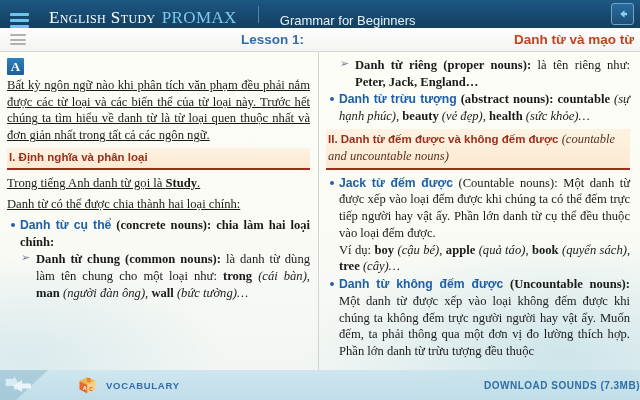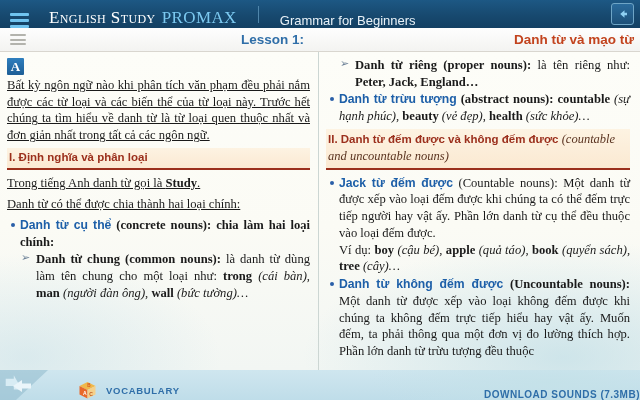--- a/index.html
+++ b/index.html
@@ -183,21 +183,21 @@
   .bold    { font-weight: bold; }
   .it      { font-style: italic; }
 
   
   .footer {
     position: absolute; left: 0; bottom: 0;
     width: 640px; height: 30px;
     background:
       radial-gradient(ellipse 260px 60px at 86% 40%, rgba(196,225,232,.85) 0%, rgba(196,225,232,0) 70%),
       linear-gradient(180deg, #cfe6ef 0%, #bfdde9 100%);
-    display: flex; align-items: flex-end; margin-top: 46px;
+    display: flex; align-items: center; margin-top: 46px;
   }
   .footer-arrow {
     position: absolute; left: 0; bottom: 0;
     width: 70px; height: 30px;
     overflow: hidden;
   }
   .vocab {
     display: flex; align-items: center;
     margin-left: 78px; cursor: pointer;
   }
@@ -297,21 +297,21 @@
         <span>II. Danh từ đếm được và không đếm được </span><span class="en">(countable and uncountable nouns)</span>
       </div>
 
       <div class="bullet">
         <span class="kw">Jack từ đếm được</span><span> (Countable nouns): Một danh từ được xếp vào loại đếm được khi chúng ta có thể đếm trực tiếp người hay vật ấy. Phần lớn danh từ cụ thể đều thuộc vào loại đếm được.</span>
         <br>
         <span>Ví dụ: </span><span class="bold">boy</span><span class="it"> (cậu bé)</span><span>, </span><span class="bold">apple</span><span class="it"> (quả táo)</span><span>, </span><span class="bold">book</span><span class="it"> (quyển sách)</span><span>, </span><span class="bold">tree</span><span class="it"> (cây)…</span>
       </div>
 
       <div class="bullet">
-        <span class="kw">Danh từ không đếm được</span><span class="bold"> (Uncountable nouns): </span><span>Một danh từ được xếp vào loại không đếm được khi chúng ta không đếm trực tiếp hiểu hay vật ấy. Muốn đếm, ta phải thông qua một đơn vị đo lường thích hợp. Phần lớn danh từ trừu tượng đều thuộc</span>
+        <span class="kw">Danh từ không đếm được</span><span class="bold"> (Uncountable nouns): </span><span>Một danh từ được xếp vào loại không đếm được khi chúng ta không đếm trực người người hay vật ấy. Muốn đếm, ta phải thông qua một đơn vị đo lường thích hợp. Phần lớn danh từ trừu tượng đều thuộc</span>
       </div>
 
     </div>
   </div>
 
   <div class="footer">
     <div class="footer-arrow">
       <svg width="70" height="30" viewBox="0 0 70 30">
         <path d="M0 0 L48 0 L16 30 L0 30 Z" fill="#8fb9cc" opacity=".55"></path>
         <path d="M13 8 L22 8 L22 12 L31 12 L31 20 L22 20 L22 24 Z" fill="#d8ecf4" transform="translate(-6,-2) scale(.9) rotate(180 22 16)"></path>

